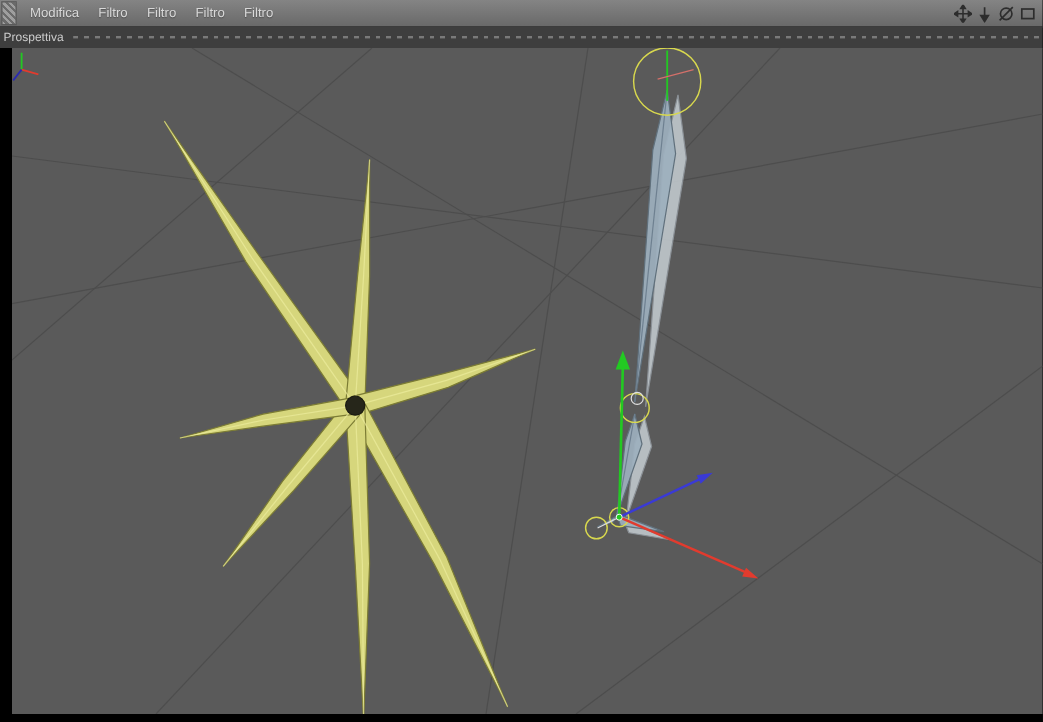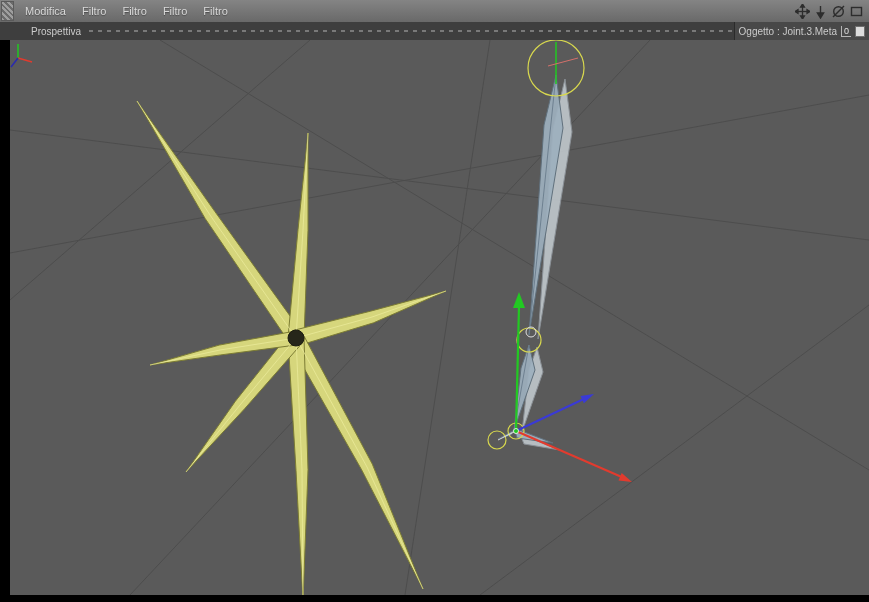--- a/index.html
+++ b/index.html
@@ -25,21 +25,21 @@
   }
   .menubar-spacer{flex:1}
   .nav-icons{display:flex;align-items:center;gap:2px;margin-right:5px;}
   .nav-icon{width:16px;height:16px;display:flex;align-items:center;justify-content:center;}
   .nav-icon svg{display:block}
   
   .viewbar{
     position:absolute;top:22px;left:0;right:0;height:18px;background:#3e3e3e;
     display:flex;align-items:center;border-bottom:1px solid #2a2a2a;
   }
-  .view-label{font-size:10px;color:#cccccc;padding:0 6px 0 3px;white-space:nowrap;margin-left:28px;}
+  .view-label{font-size:10px;color:#cccccc;padding:0 6px 0 3px;white-space:nowrap;}
   .dashes{
     flex:1;height:2px;margin:0 2px;
     background:repeating-linear-gradient(90deg,#8d8d8d 0 4px,transparent 4px 9px);
     opacity:.75;
   }
   .object-info{
     display:flex;align-items:center;height:100%;padding:0 4px;gap:4px;
     background:#484848;border-left:1px solid #2b2b2b;
   }
   .object-info-text{font-size:10px;color:#cbcbcb;white-space:nowrap;}
@@ -98,25 +98,20 @@
         <svg width="15" height="15" viewBox="0 0 15 15">
           <rect x="2.5" y="3.5" width="10" height="8" stroke="#2d2d2d" stroke-width="1.4" fill="none"></rect>
         </svg>
       </span>
     </div>
   </div>
 
   <div class="viewbar">
     <span class="view-label">Prospettiva</span>
     <div class="dashes"></div>
-    <div class="object-info">
-      <span class="object-info-text">Oggetto : Joint.3.Meta</span>
-      <span class="layer-badge">0</span>
-      <span class="corner-chip"></span>
-    </div>
   </div>
 
   <div class="viewport">
     <div class="vp-canvas">
       <svg width="859" height="555" viewBox="0 0 859 555">
 
         <g stroke="#4d4d4d" stroke-width="1">
           <line x1="0" y1="213" x2="859" y2="55"></line>
           <line x1="0" y1="90" x2="859" y2="200"></line>
           <line x1="150" y1="0" x2="859" y2="430"></line>

